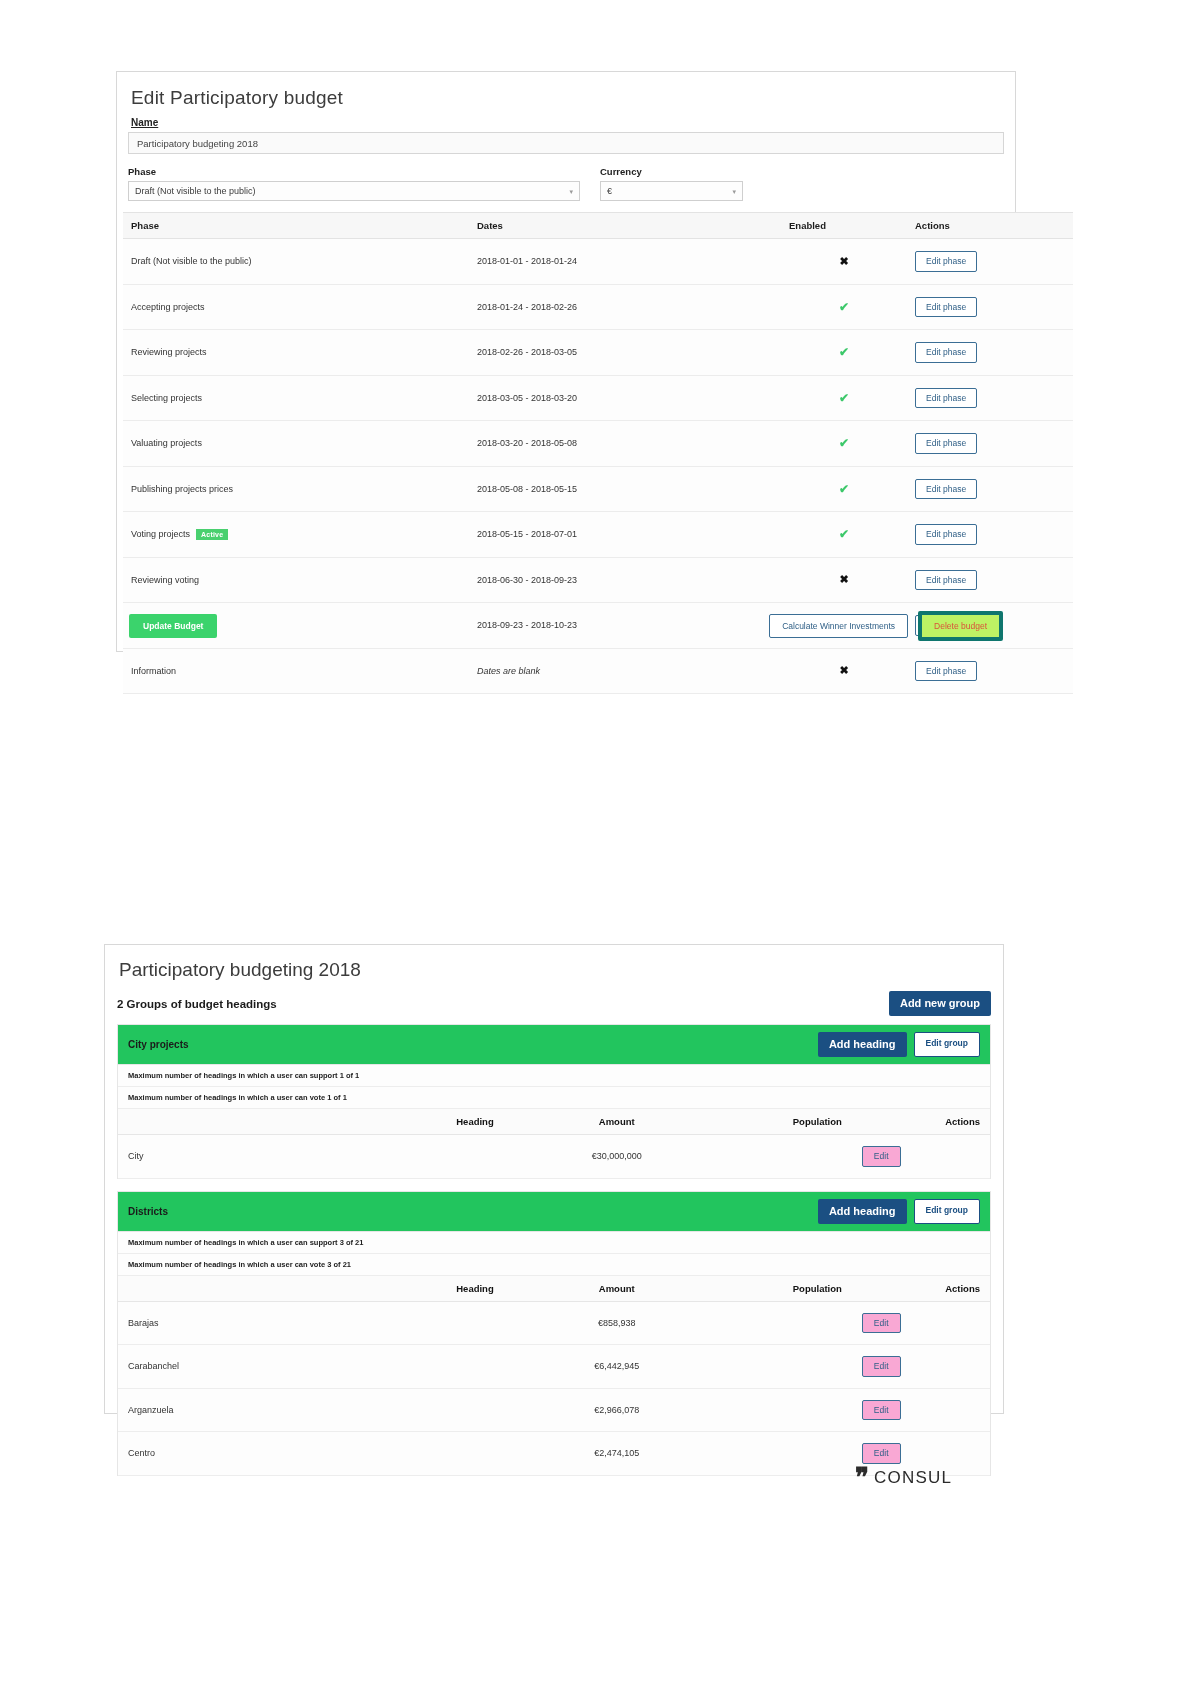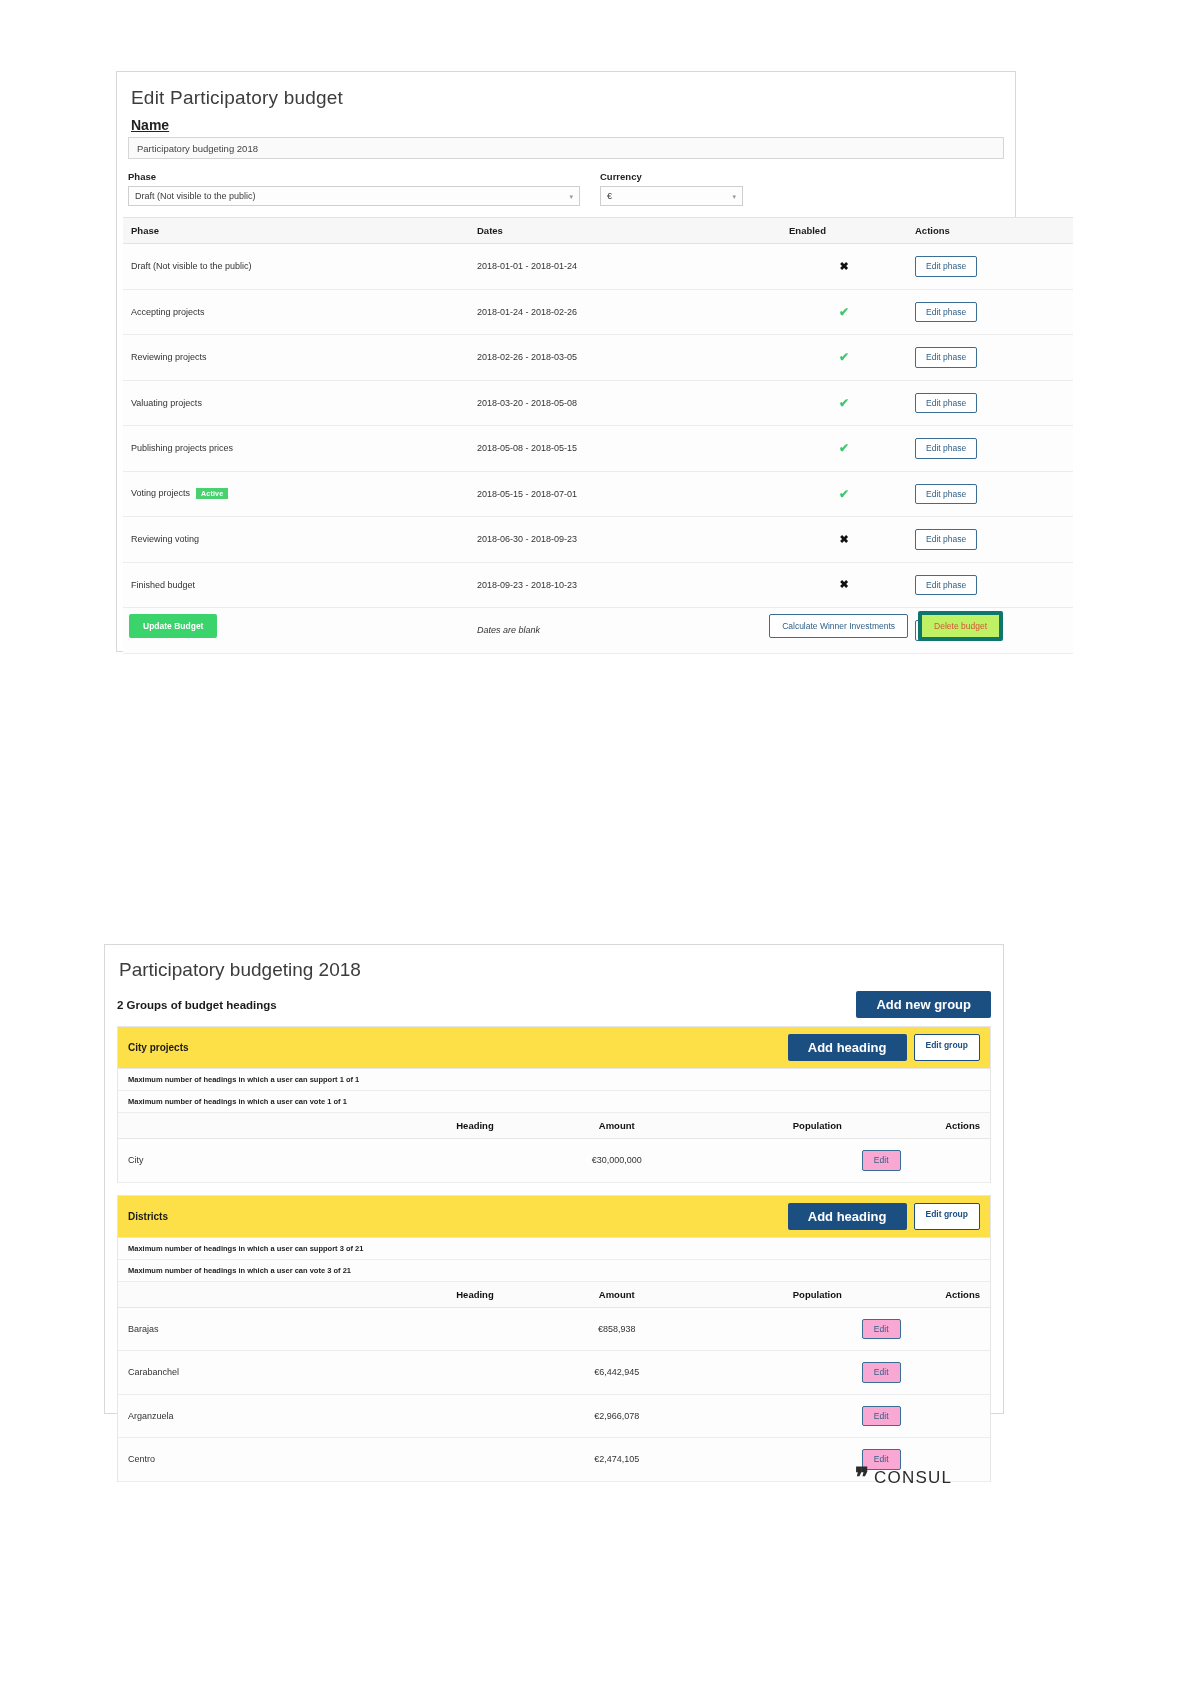--- a/index.html
+++ b/index.html
@@ -32,21 +32,21 @@
     padding: 0;
   }
   .panel-title {
     font-size: 19px;
     font-weight: 400;
     color: #3c3c3c;
     padding: 15px 14px 8px 14px;
     letter-spacing: 0.2px;
   }
   .field-label {
-    font-size: 14px;
+    font-size: 10px;
     font-weight: bold;
     color: #222;
     padding: 0 14px 4px 14px;
     text-decoration: underline;
   }
   .name-input {
     margin: 0 11px 0 11px;
     height: 22px;
     border: 1px solid #d6d6d6;
     background: #fafafa;
@@ -209,23 +209,23 @@
     padding: 4px 12px 8px 12px;
   }
   .groups-sub {
     font-size: 11.5px;
     font-weight: bold;
     color: #1b1b1b;
   }
   .btn-blue {
     background: #1b4f82;
     color: #ffffff;
-    font-size: 13px;
-    font-weight: bold;
-    padding: 7px 20px;
+    font-size: 11px;
+    font-weight: bold;
+    padding: 7px 11px;
     border-radius: 2px;
     line-height: 1;
     white-space: nowrap;
     margin-left: 30px;
   }
   .btn-outline-blue {
     border: 1px solid #1b4f82;
     color: #1b4f82;
     background: #ffffff;
     font-size: 8.5px;
@@ -238,21 +238,21 @@
 
   .group-block {
     margin: 0 12px 12px 12px;
     border: 1px solid #e6e6e6;
     border-bottom: none;
   }
   .group-head {
     display: flex;
     align-items: center;
     justify-content: space-between;
-    background: #fde047;
+    background: #22c55e;
     border-bottom: 1px solid #e6e6e6;
     padding: 7px 10px;
   }
   .group-name { font-size: 10px; font-weight: bold; color: #1b1b1b; }
   .group-head-btns { display: flex; gap: 7px; }
   .group-rule {
     font-size: 7.5px;
     font-weight: bold;
     color: #222;
     padding: 6px 10px;
@@ -370,20 +370,26 @@
           <td class="enab"><span class="tick">✔</span></td>
           <td><span class="btn-edit-phase">Edit phase</span></td>
         </tr>
         <tr>
           <td><span>Reviewing projects</span></td>
           <td>2018-02-26 - 2018-03-05</td>
           <td class="enab"><span class="tick">✔</span></td>
           <td><span class="btn-edit-phase">Edit phase</span></td>
         </tr>
         <tr>
+          <td><span>Selecting projects</span></td>
+          <td>2018-03-05 - 2018-03-20</td>
+          <td class="enab"><span class="tick">✔</span></td>
+          <td><span class="btn-edit-phase">Edit phase</span></td>
+        </tr>
+        <tr>
           <td><span>Valuating projects</span></td>
           <td>2018-03-20 - 2018-05-08</td>
           <td class="enab"><span class="tick">✔</span></td>
           <td><span class="btn-edit-phase">Edit phase</span></td>
         </tr>
         <tr>
           <td><span>Publishing projects prices</span></td>
           <td>2018-05-08 - 2018-05-15</td>
           <td class="enab"><span class="tick">✔</span></td>
           <td><span class="btn-edit-phase">Edit phase</span></td>

